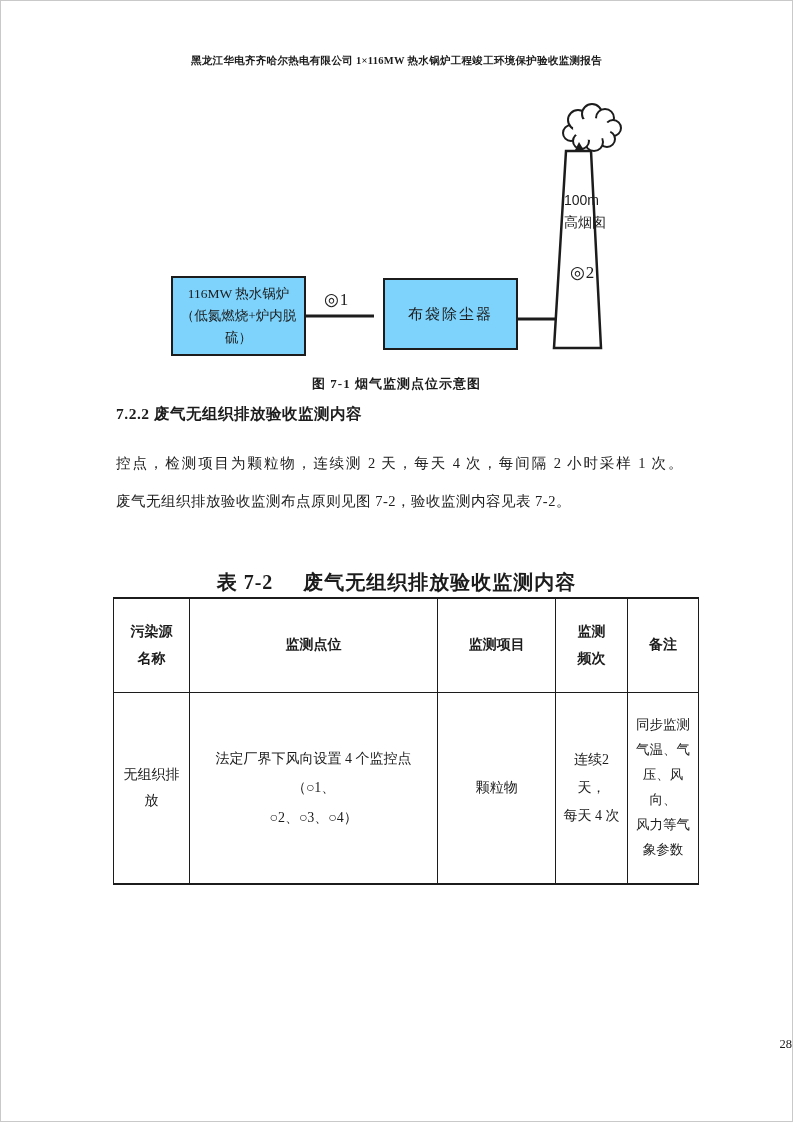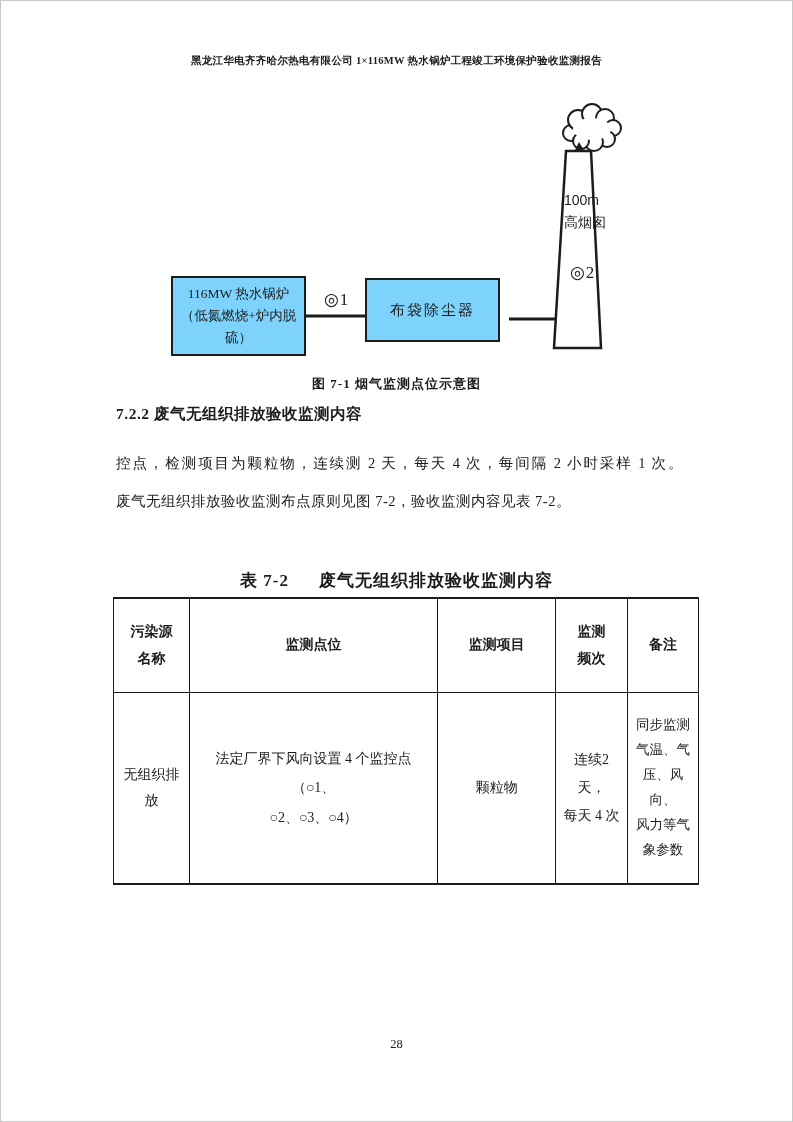--- a/index.html
+++ b/index.html
@@ -24,21 +24,21 @@
   .dbox {
     position: absolute;
     border: 2px solid #1c1c1c;
     background: #7dd3fc;
     display: flex; align-items: center; justify-content: center;
     text-align: center;
     font-size: 14px; line-height: 1.65;
     white-space: pre-line;
   }
   .boiler-box { left: 20px; top: 180px; width: 135px; height: 80px; font-size: 13.5px; }
-  .filter-box { left: 214px; top: 182px; width: 135px; height: 64px; font-size: 15px; letter-spacing: 2px; }
+  .filter-box { left: 232px; top: 182px; width: 135px; height: 72px; font-size: 15px; letter-spacing: 2px; }
   .point-label { position: absolute; font-size: 17px; letter-spacing: 1px; }
   .point-1 { left: 173px; top: 193px; }
   .point-2 { left: 419px; top: 166px; }
   .stack-label {
     position: absolute; left: 413px; top: 94px;
     font-size: 14px; line-height: 1.55; white-space: pre-line;
     font-family: "Liberation Sans", "DejaVu Sans", sans-serif;
   }
   .fig-caption {
     position: absolute; top: 374px; left: 0; width: 100%;
@@ -52,21 +52,21 @@
   .paragraph { position: absolute; left: 115px; top: 443px; width: 567px; }
   .para-line {
     font-size: 14.5px; line-height: 38px; height: 38px;
     letter-spacing: 0.5px;
   }
   .para-just { text-align: justify; text-align-last: justify; }
   .para-indent { text-indent: 2em; }
   
   .table-title {
     position: absolute; top: 568px; left: 0; width: 100%;
-    text-align: center; font-weight: 700; font-size: 17px; letter-spacing: 1px;
+    text-align: center; font-weight: 700; font-size: 20px; letter-spacing: 1px;
   }
   .table-title .gap { display: inline-block; width: 30px; }
   table.t72 {
     position: absolute; left: 112px; top: 596px;
     width: 586px; border-collapse: collapse;
     border-top: 2.5px solid #1c1c1c; border-bottom: 2.5px solid #1c1c1c;
     font-size: 14px;
   }
   table.t72 th, table.t72 td {
     border: 1px solid #1c1c1c;
@@ -76,21 +76,21 @@
   }
   table.t72 th { font-weight: 700; line-height: 1.9; }
   table.t72 thead tr { height: 60px; }
   table.t72 tbody tr { height: 129px; }
   td.cell-left { text-align: left; padding-left: 9px; line-height: 2.1; }
   td.cell-source { text-align: left; padding-left: 7px; line-height: 1.9; }
   td.cell-freq { line-height: 2.0; }
   td.cell-note { text-align: left; font-size: 13.5px; line-height: 1.85; padding: 4px 3px 4px 6px; }
   .page-number {
     position: absolute; top: 1036px; left: 0; width: 100%;
-    text-align: center; font-size: 12.5px;
+    text-align: right; font-size: 12.5px;
   }
 </style>
 </head>
 <body>
 
 <div class="page">
 
   <div class="doc-header">黑龙江华电齐齐哈尔热电有限公司 1×116MW 热水锅炉工程竣工环境保护验收监测报告</div>
 
   <div class="diagram">

